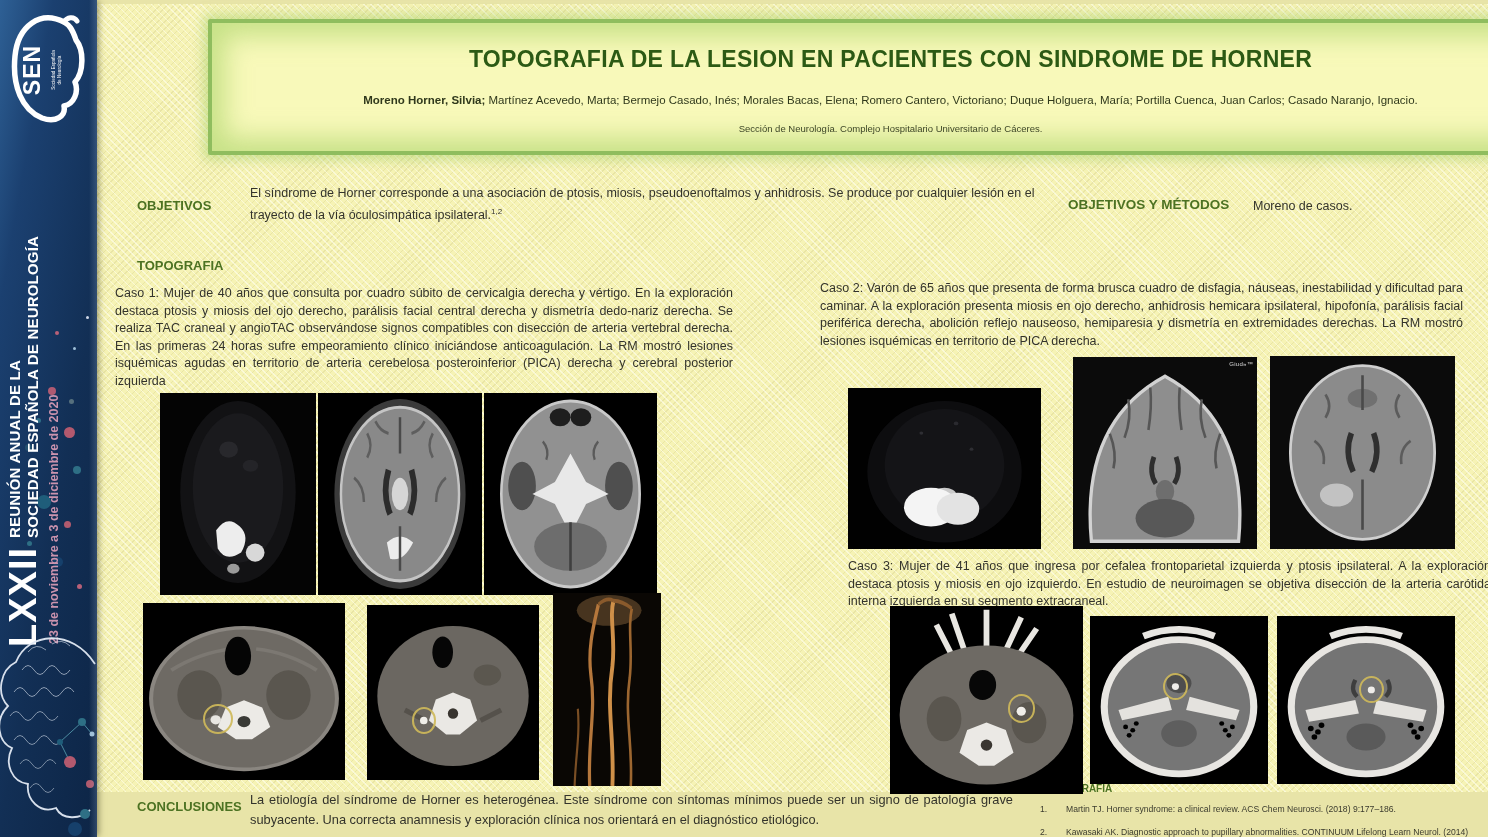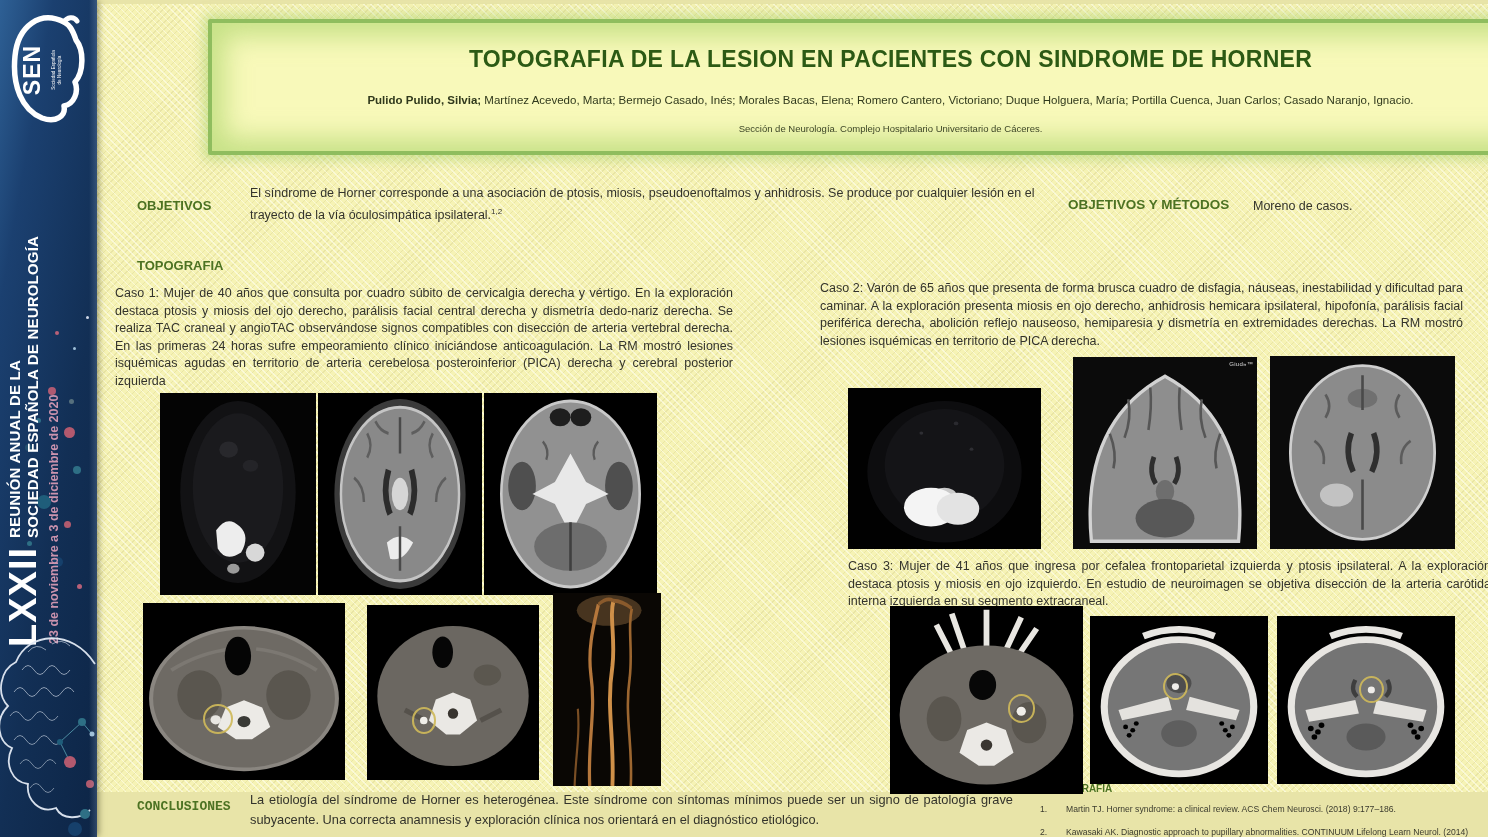--- a/index.html
+++ b/index.html
@@ -60,38 +60,38 @@
     box-sizing:border-box;}
   .scan-note{position:absolute;right:4px;top:4px;font-size:6px;color:#ddd;letter-spacing:.3px;}
 </style>
 </head>
 <body>
 
 <div class="main-area">
 
   <div class="title-box">
     <div class="poster-title">TOPOGRAFIA DE LA LESION EN PACIENTES CON SINDROME DE HORNER</div>
-    <div class="poster-authors"><span class="lead">Pulido Pulido, Silvia;</span><span> Martínez Acevedo, Marta; Bermejo Casado, Inés; Morales Bacas, Elena; Romero Cantero, Victoriano; Duque Holguera, María; Portilla Cuenca, Juan Carlos; Casado Naranjo, Ignacio.</span></div>
+    <div class="poster-authors"><span class="lead">Moreno Horner, Silvia;</span><span> Martínez Acevedo, Marta; Bermejo Casado, Inés; Morales Bacas, Elena; Romero Cantero, Victoriano; Duque Holguera, María; Portilla Cuenca, Juan Carlos; Casado Naranjo, Ignacio.</span></div>
     <div class="poster-affil">Sección de Neurología. Complejo Hospitalario Universitario de Cáceres.</div>
   </div>
 
   <div class="h" style="left:40px;top:194px;font-size:13px;">OBJETIVOS</div>
   <div class="txt" style="left:153px;top:177px;width:785px;">
     <p><span>El síndrome de Horner corresponde a una asociación de ptosis, miosis, pseudoenoftalmos y anhidrosis. Se produce por cualquier lesión en el trayecto de la vía óculosimpática ipsilateral.</span><sup>1,2</sup></p>
   </div>
 
   <div class="h" style="left:971px;top:193px;font-size:13.5px;">OBJETIVOS Y MÉTODOS</div>
   <div class="txt" style="left:1156px;top:194px;">Moreno de casos.</div>
 
   <div class="h" style="left:40px;top:254px;font-size:13px;">TOPOGRAFIA</div>
   <div class="txt just" style="left:18px;top:281px;width:618px;">Caso 1: Mujer de 40 años que consulta por cuadro súbito de cervicalgia derecha  y vértigo. En la exploración destaca ptosis y miosis del ojo derecho, parálisis facial central derecha y dismetría dedo-nariz derecha. Se realiza TAC craneal y angioTAC observándose signos compatibles con disección de arteria vertebral derecha. En las primeras 24 horas sufre empeoramiento clínico iniciándose anticoagulación. La RM mostró lesiones isquémicas agudas en territorio de arteria cerebelosa posteroinferior (PICA) derecha y cerebral posterior izquierda</div>
   <div class="txt just" style="left:723px;top:276px;width:643px;">Caso 2: Varón de 65 años que presenta de forma brusca cuadro de disfagia, náuseas, inestabilidad y dificultad para caminar. A la exploración presenta miosis en ojo derecho, anhidrosis hemicara ipsilateral, hipofonía, parálisis facial periférica derecha, abolición reflejo nauseoso, hemiparesia y dismetría en extremidades derechas. La RM mostró lesiones isquémicas en territorio de PICA derecha.</div>
   <div class="txt just" style="left:723px;top:554px;width:643px;padding-left:28px;">Caso 3: Mujer de 41 años que ingresa por cefalea frontoparietal izquierda y ptosis ipsilateral. A la exploración destaca ptosis y miosis en ojo izquierdo. En estudio de neuroimagen se objetiva disección de la arteria carótida interna izquierda en su segmento extracraneal.</div>
 
-  <div class="h" style="left:40px;top:795px;font-size:13px;font-family:Liberation Mono, monospace;">CONCLUSIONES</div>
+  <div class="h" style="left:40px;top:795px;font-size:13px;">CONCLUSIONES</div>
   <div class="txt just" style="left:153px;top:786px;width:763px;font-size:12.8px;line-height:20px;">La etiología del síndrome de Horner es heterogénea. Este síndrome con síntomas mínimos puede ser un signo de patología grave subyacente. Una correcta anamnesis y exploración clínica nos orientará en el diagnóstico etiológico.</div>
 
   <div class="bib-h" style="left:943px;">BIBLIOGRAFÍA</div>
   <div class="ref" style="left:943px;top:800px;">
     <span class="num">1.</span>
     <span>Martin TJ. Horner syndrome: a clinical review. ACS Chem Neurosci. (2018) 9:177–186.</span>
   </div>
   <div class="ref" style="left:943px;top:823px;">
     <span class="num">2.</span>
     <span>Kawasaki AK. Diagnostic approach to pupillary abnormalities. CONTINUUM Lifelong Learn Neurol. (2014) 20:1008–22.</span>

